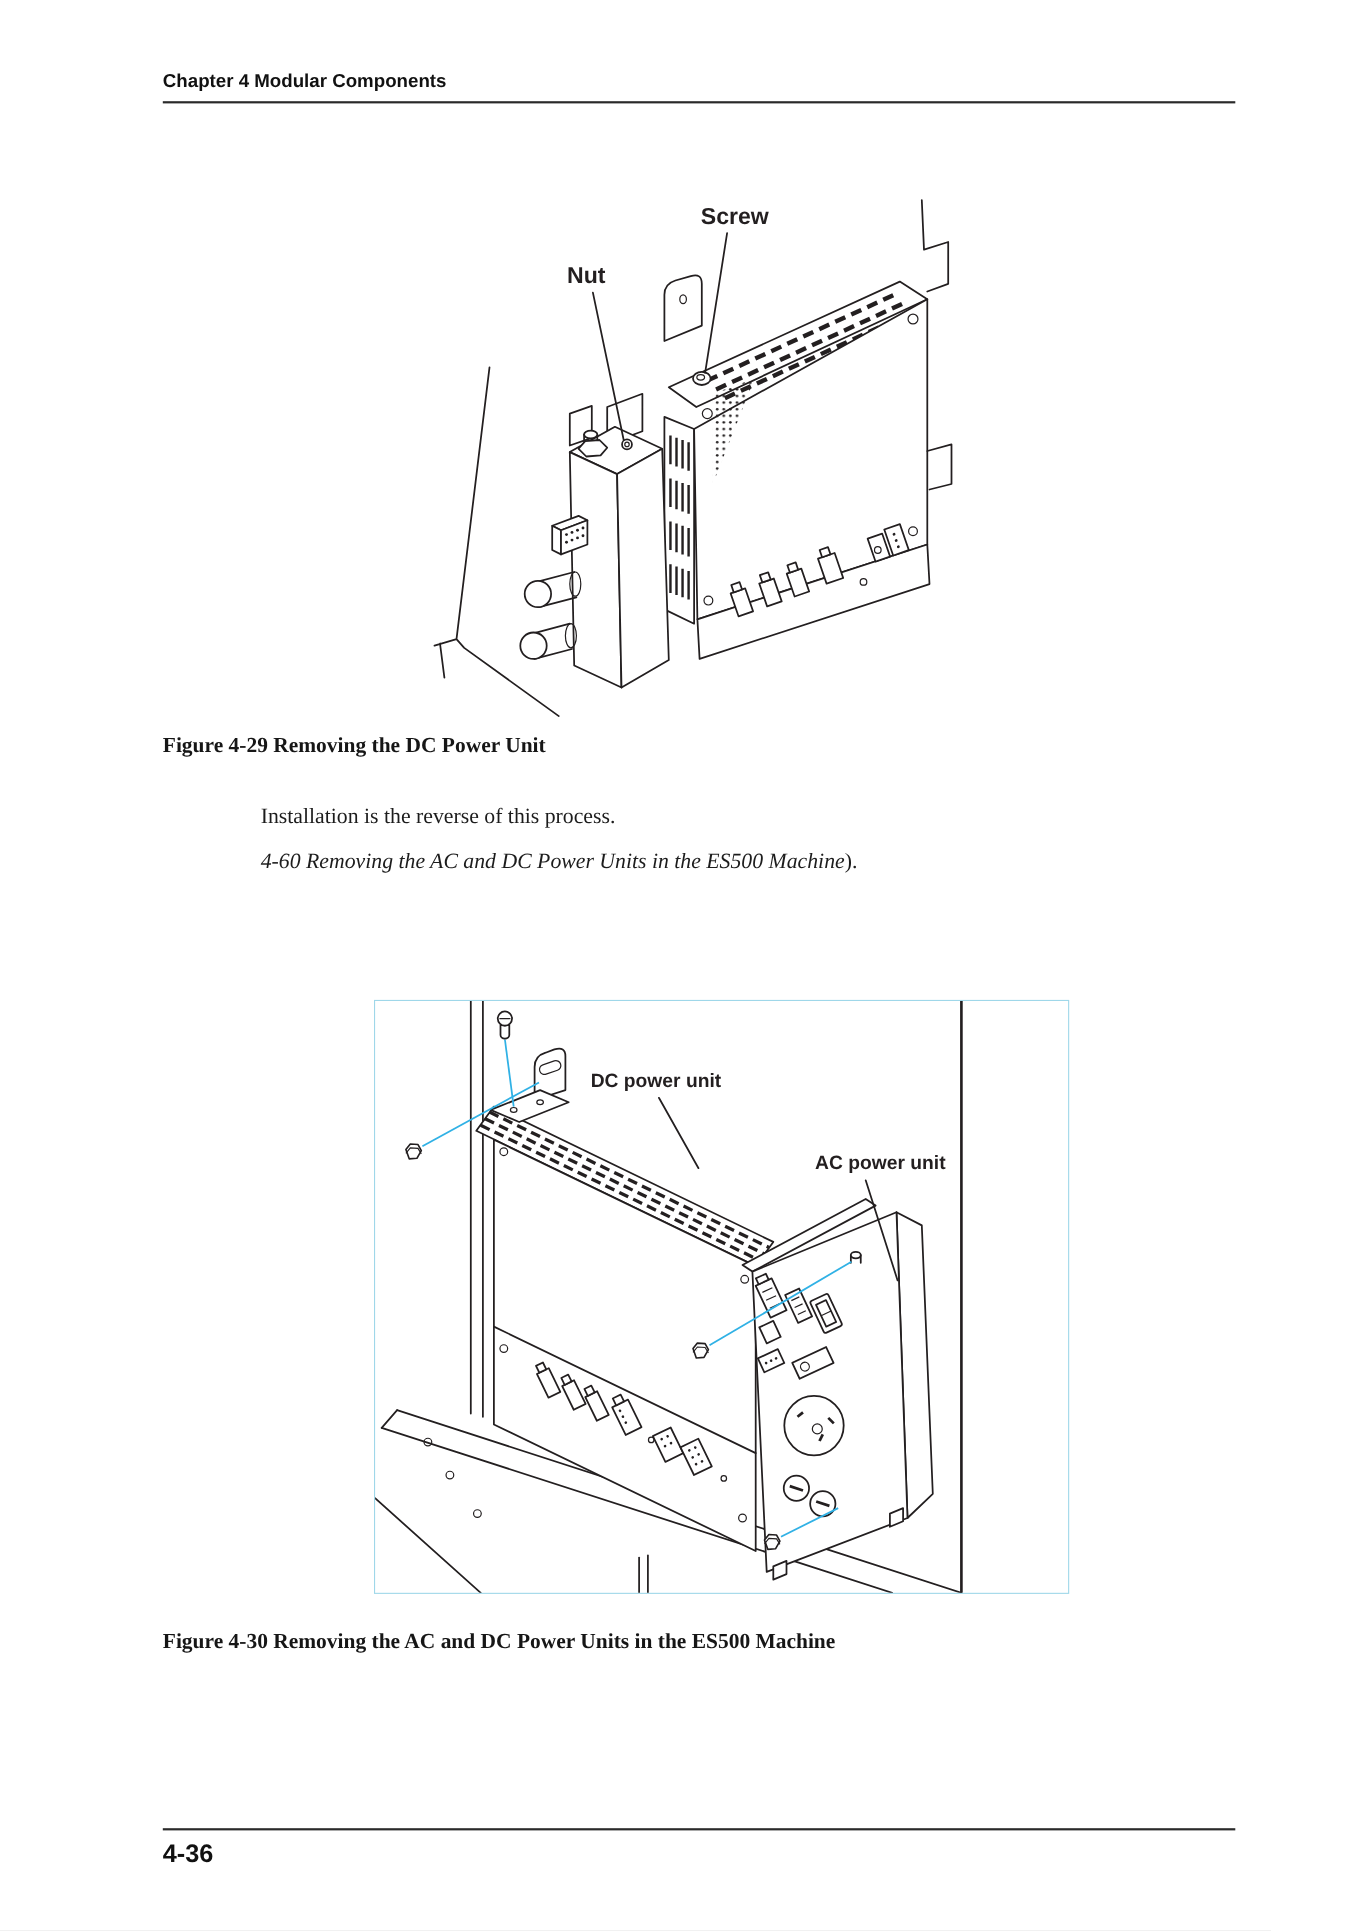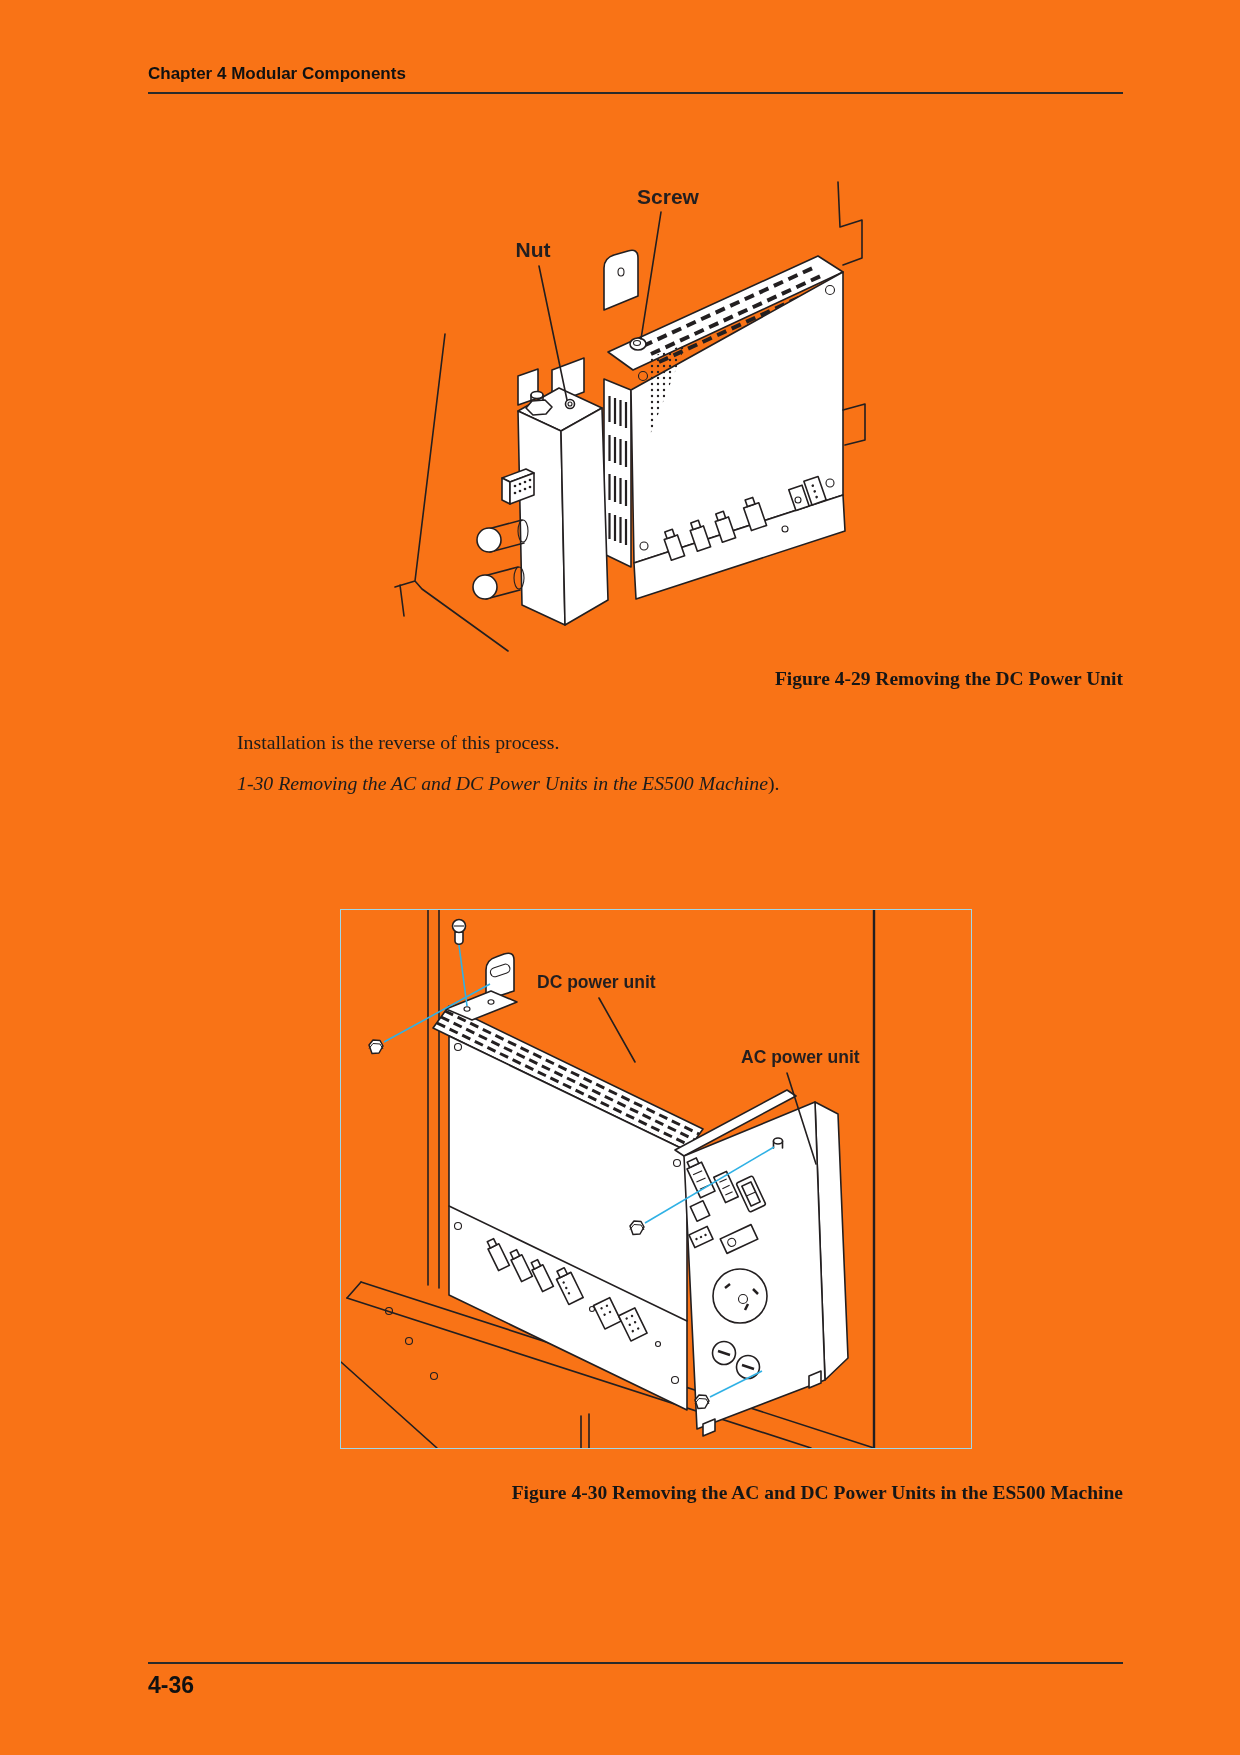--- a/index.html
+++ b/index.html
@@ -1,17 +1,17 @@
 <!DOCTYPE html>
 <html><head>
 <meta charset="utf-8">
 <style>
   html,body{margin:0;padding:0;background:#e8e8e8;}
   .page{
-    position:relative;width:1240px;height:1755px;background:#f97316;
+    position:relative;width:1240px;height:1755px;background:#ffffff;
     font-family:"Liberation Serif",serif;color:#1c1c1c;overflow:hidden;
     margin:0 auto;
   }
   
   .hdr-title{
     position:absolute;left:148px;top:64px;
     font-family:"Liberation Sans",sans-serif;font-weight:bold;font-size:17px;color:#111;
   }
   .hdr-rule{position:absolute;left:148px;top:92px;width:975px;height:2px;background:#2a2a2a;}
   .ftr-rule{position:absolute;left:148px;top:1662px;width:975px;height:2px;background:#2a2a2a;}
@@ -19,21 +19,21 @@
     position:absolute;left:148px;top:1672px;
     font-family:"Liberation Sans",sans-serif;font-weight:bold;font-size:23px;color:#111;
   }
   
   .fig429{position:absolute;left:338px;top:148px;width:562px;height:517px;}
   .fig430{
     position:absolute;left:340px;top:909px;width:630px;height:538px;
     border:1.4px solid #9fd7e9;box-sizing:content-box;
   }
   .caption{
-    position:absolute;left:148px;width:975px;text-align:right;
+    position:absolute;left:148px;width:975px;text-align:left;
     font-weight:bold;font-size:19.5px;color:#161616;
     font-family:"Liberation Serif",serif;
   }
   .cap429{top:668px;}
   .cap430{top:1482px;}
   
   .bodyblock{position:absolute;left:237px;top:728px;width:878px;font-size:19.8px;line-height:29.5px;font-family:Liberation Serif, serif;}
   .p1{margin:0 0 11px 0;}
   .jline{text-align:justify;text-align-last:justify;}
   .lline{text-align:left;}
@@ -170,21 +170,21 @@
     <line class="ln" x1="201" y1="118" x2="229" y2="252"></line>
     <text class="figtext" x="330" y="56" font-size="21" text-anchor="middle">Screw</text>
     <text class="figtext" x="195" y="109" font-size="21" text-anchor="middle">Nut</text>
   </svg>
 
   <div class="caption cap429">Figure 4-29 Removing the DC Power Unit</div>
 
   <div class="bodyblock">
     <p class="p1 lline">Installation is the reverse of this process.</p>
     <div>
-      <div class="lline"><span class="it">1-30 Removing the AC and DC Power Units in the ES500 Machine</span><span>).</span></div>
+      <div class="lline"><span class="it">4-60 Removing the AC and DC Power Units in the ES500 Machine</span><span>).</span></div>
     </div>
   </div>
 
   <div class="fig430">
   <svg width="630" height="538" viewBox="0 0 630 538">
     <defs>
       <g id="hexnut30">
         <polygon points="-7,-2 -3,-7 4,-6.5 7,-1 3,6 -4,6.5" fill="#fff" stroke="#231f20" stroke-width="1.5" stroke-linejoin="round"></polygon>
         <polyline points="-7,1.5 -3,-3.5 4,-3 7,2" fill="none" stroke="#231f20" stroke-width="1"></polyline>
       </g>

